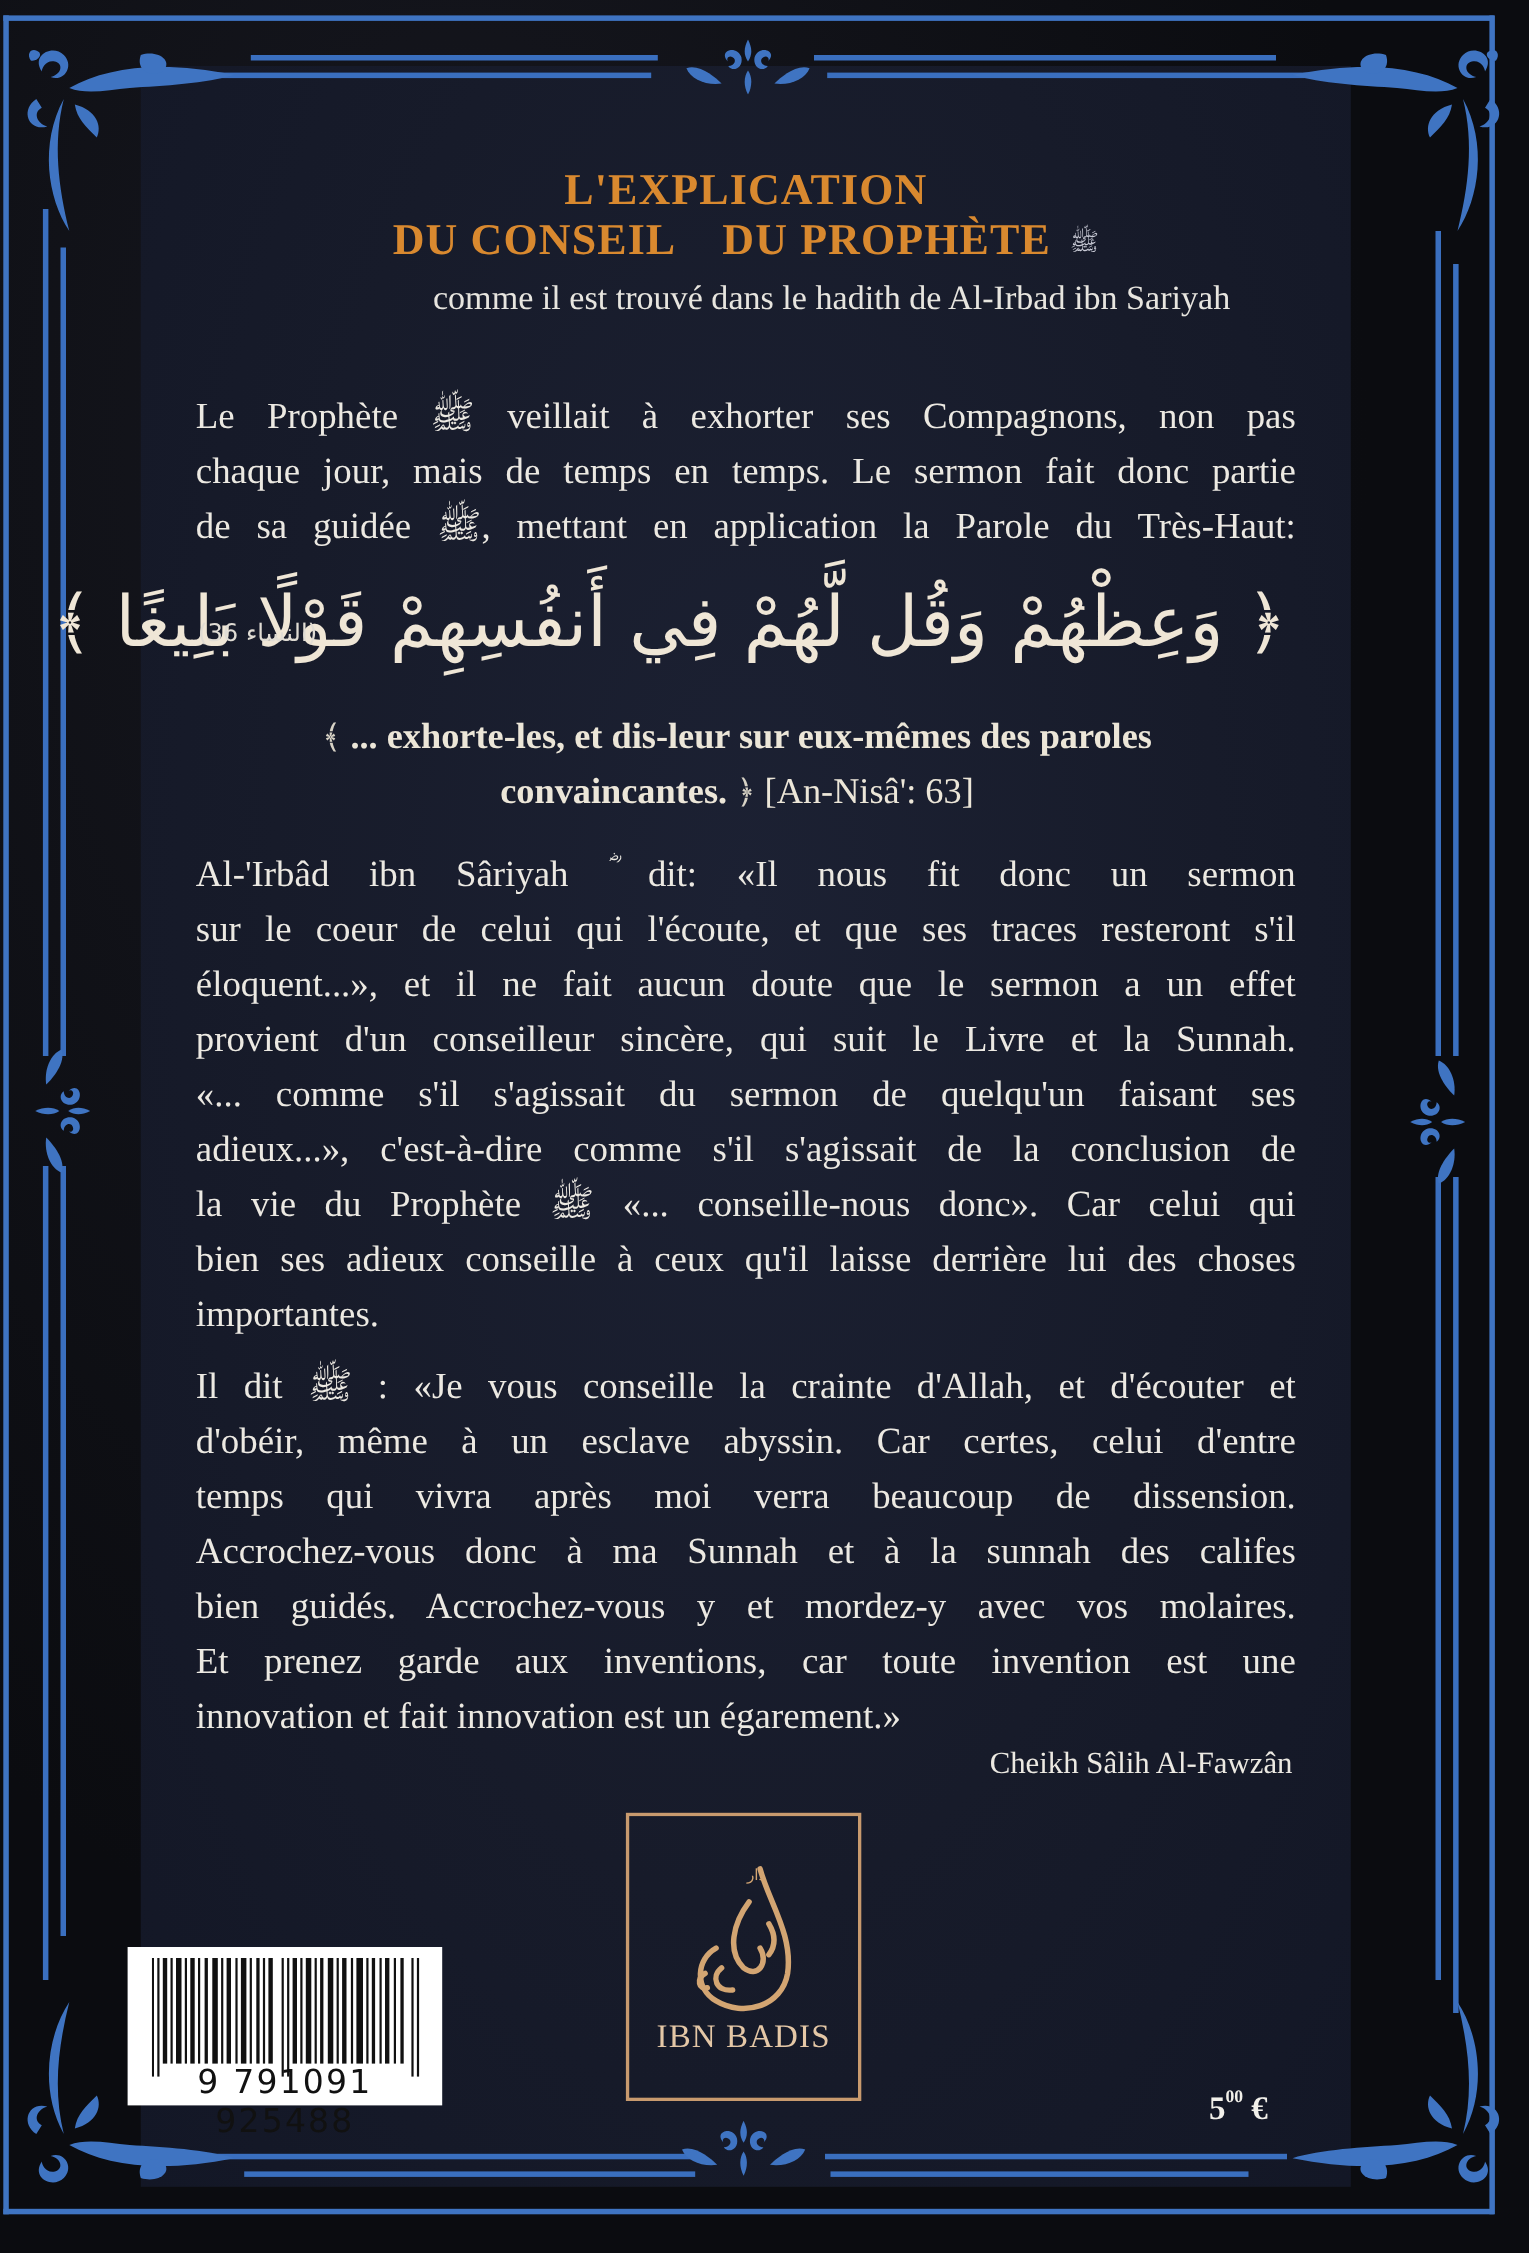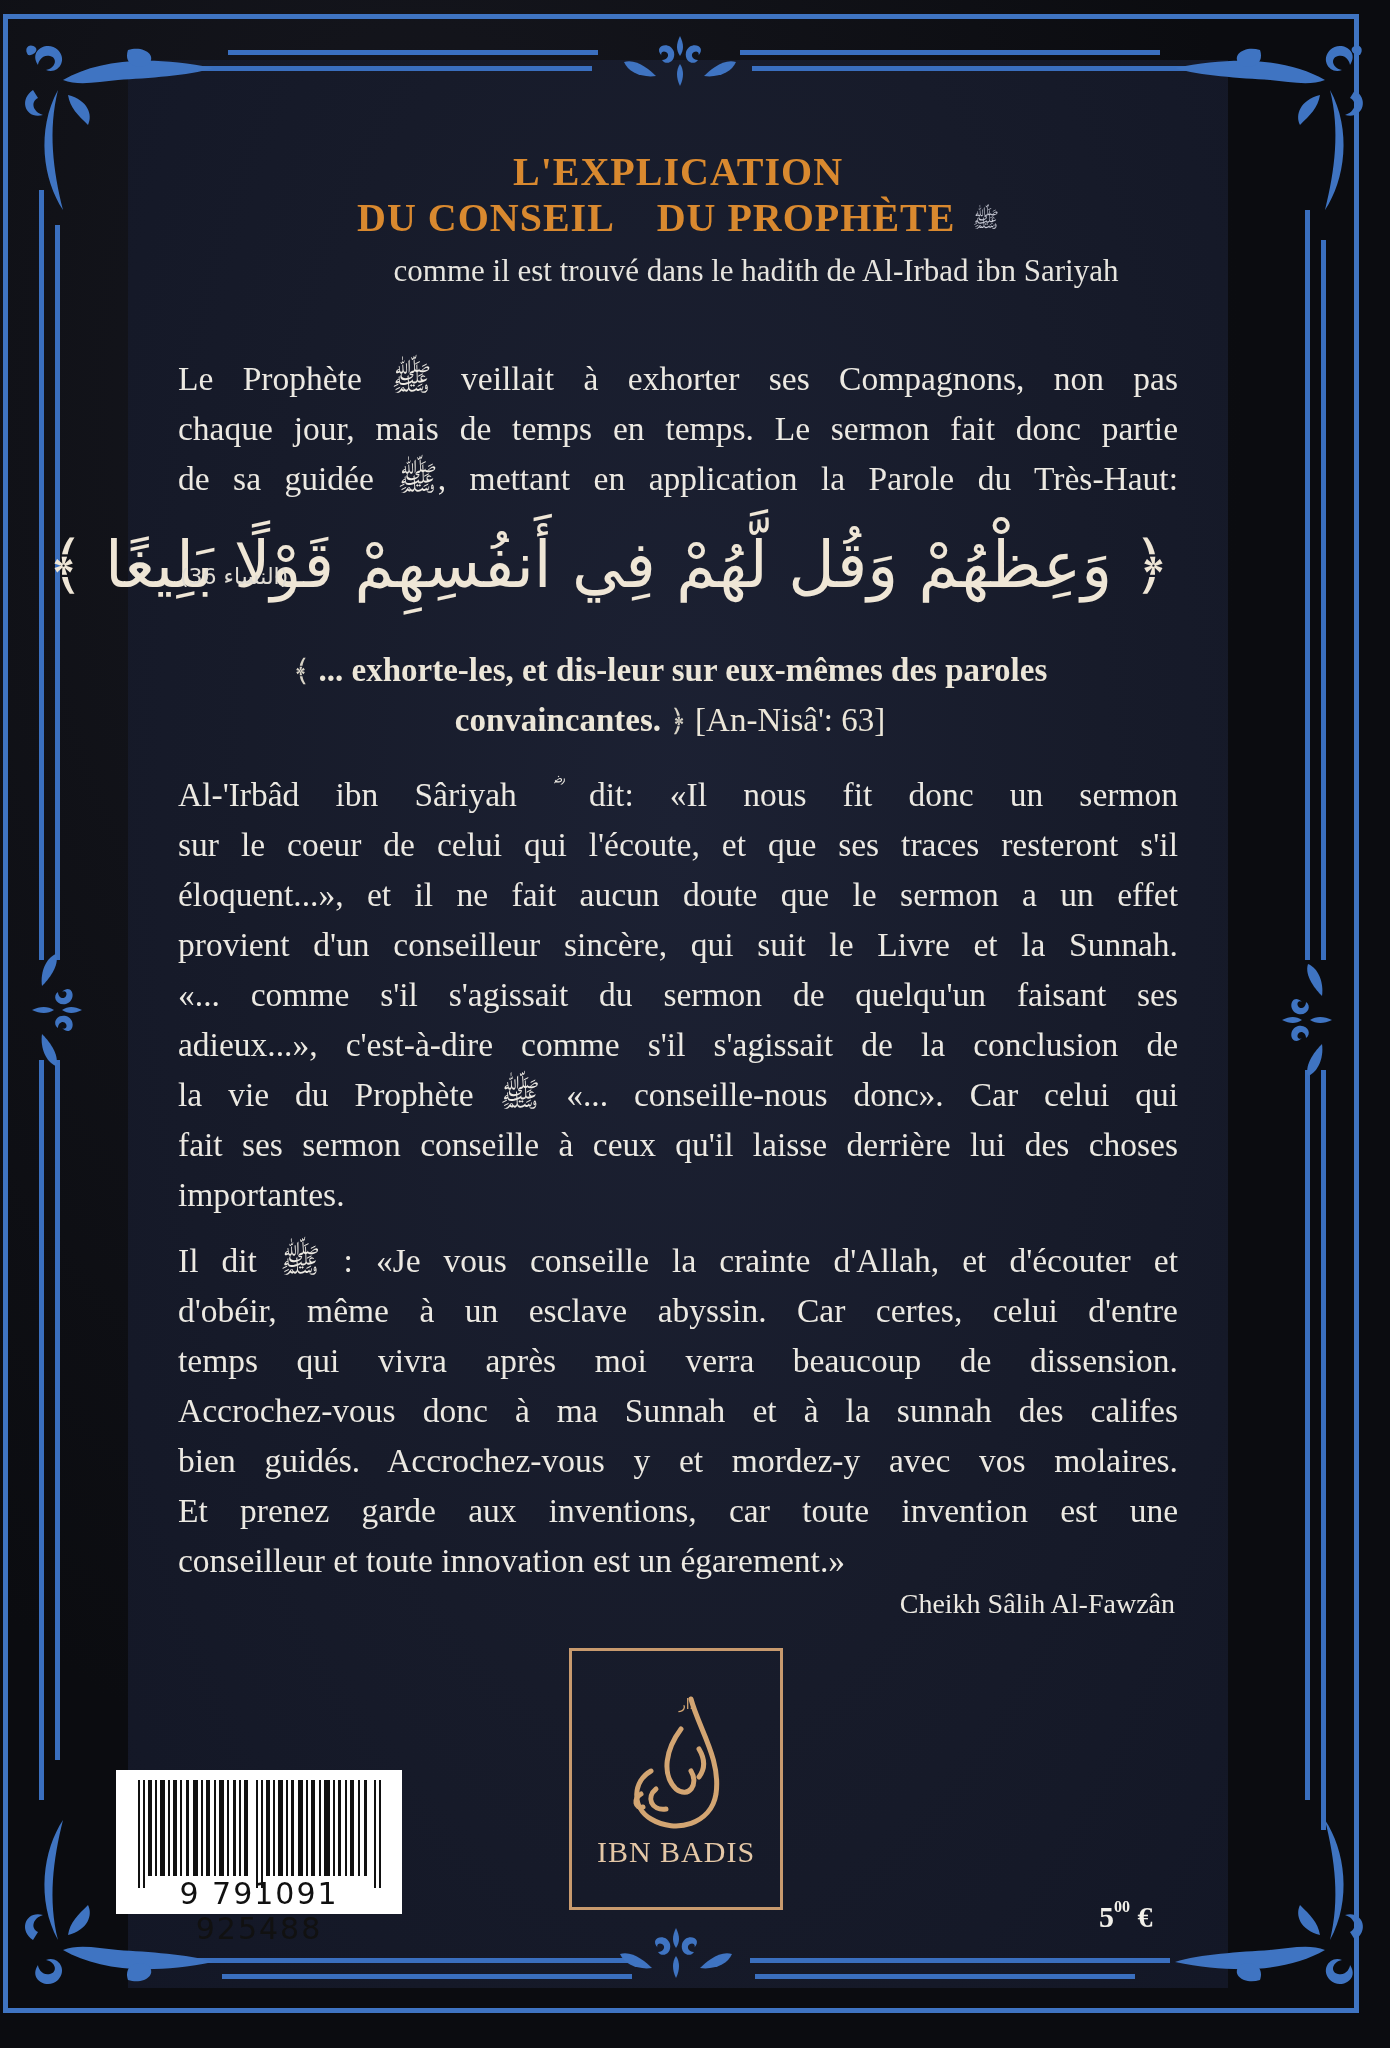--- a/index.html
+++ b/index.html
@@ -268,32 +268,32 @@
 </div>
 
 <div class="body-text p2">
   <span class="ln">Al-'Irbâd ibn Sâriyah ؓ dit: «Il nous fit donc un sermon</span>
   <span class="ln">sur le coeur de celui qui l'écoute, et que ses traces resteront s'il</span>
   <span class="ln">éloquent...», et il ne fait aucun doute que le sermon a un effet</span>
   <span class="ln">provient d'un conseilleur sincère, qui suit le Livre et la Sunnah.</span>
   <span class="ln">«... comme s'il s'agissait du sermon de quelqu'un faisant ses</span>
   <span class="ln">adieux...», c'est-à-dire comme s'il s'agissait de la conclusion de</span>
   <span class="ln">la vie du Prophète ﷺ «... conseille-nous donc». Car celui qui</span>
-  <span class="ln">fait ses sermon conseille à ceux qu'il laisse derrière lui des choses</span>
+  <span class="ln">bien ses adieux conseille à ceux qu'il laisse derrière lui des choses</span>
   <span class="ln last">importantes.</span>
 </div>
 
 <div class="body-text p3">
   <span class="ln">Il dit ﷺ : «Je vous conseille la crainte d'Allah, et d'écouter et</span>
   <span class="ln">d'obéir, même à un esclave abyssin. Car certes, celui d'entre</span>
   <span class="ln">temps qui vivra après moi verra beaucoup de dissension.</span>
   <span class="ln">Accrochez-vous donc à ma Sunnah et à la sunnah des califes</span>
   <span class="ln">bien guidés. Accrochez-vous y et mordez-y avec vos molaires.</span>
   <span class="ln">Et prenez garde aux inventions, car toute invention est une</span>
-  <span class="ln last">conseilleur et toute innovation est un égarement.»</span>
+  <span class="ln last">innovation et fait innovation est un égarement.»</span>
 </div>
 
 <div class="author">Cheikh Sâlih Al-Fawzân</div>
 
 <div class="logo-box">
   <div class="logo-glyph">
     <svg width="110" height="150" viewBox="0 0 110 150">
       <g fill="none" stroke="#d3a572" stroke-width="5" stroke-linecap="round">
         <path d="M70 10 C78 40 100 70 95 105 C90 135 55 145 30 130 C10 118 12 92 30 82"></path>
         <path d="M60 40 C45 60 40 85 55 100 C68 110 78 95 70 82"></path>

